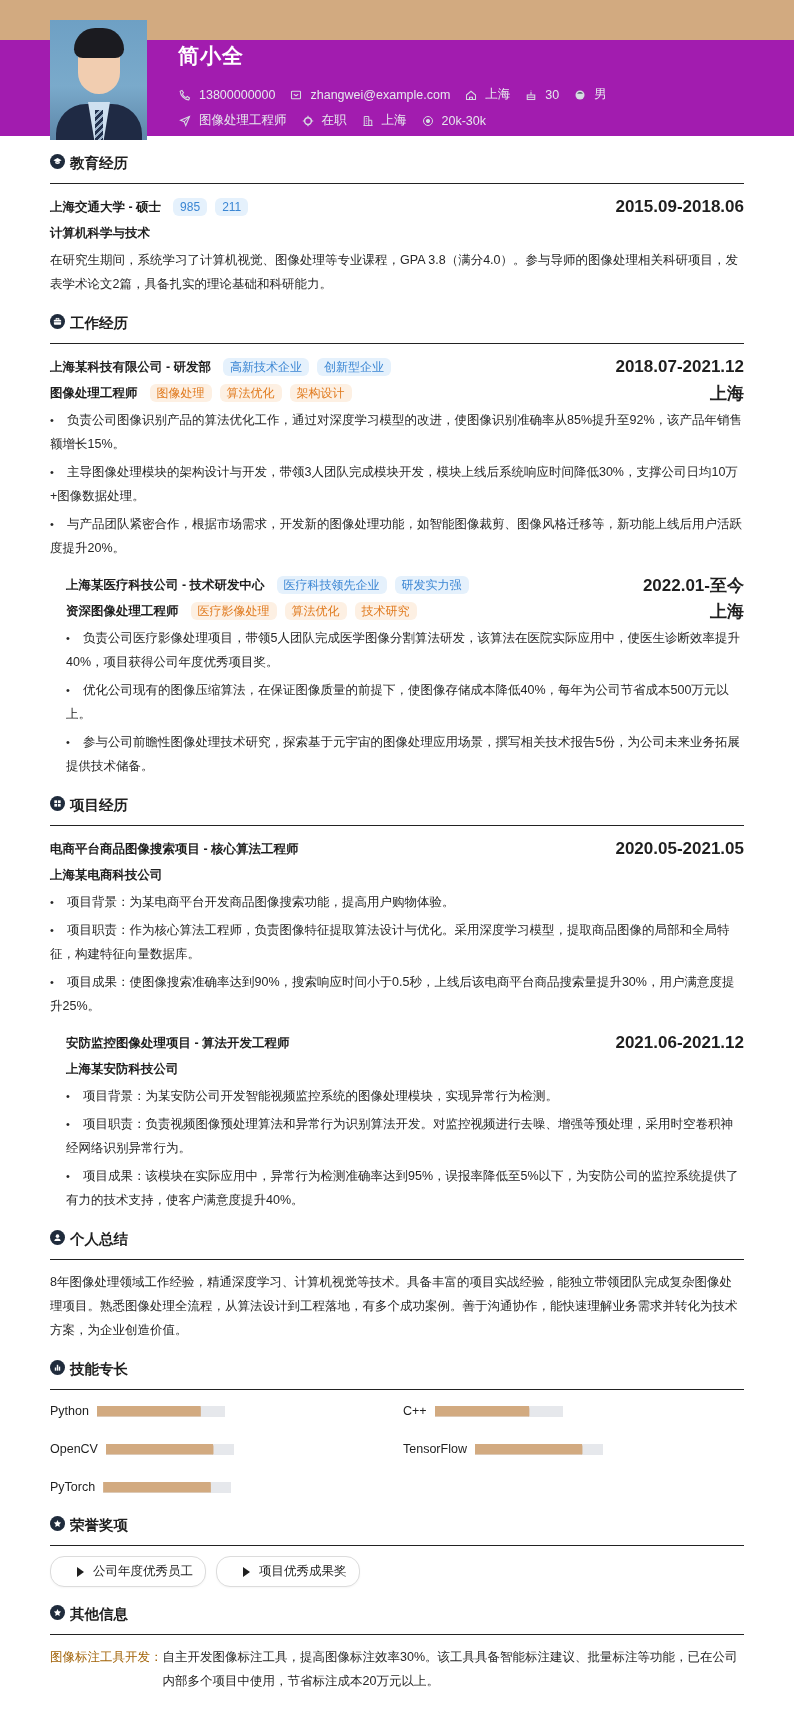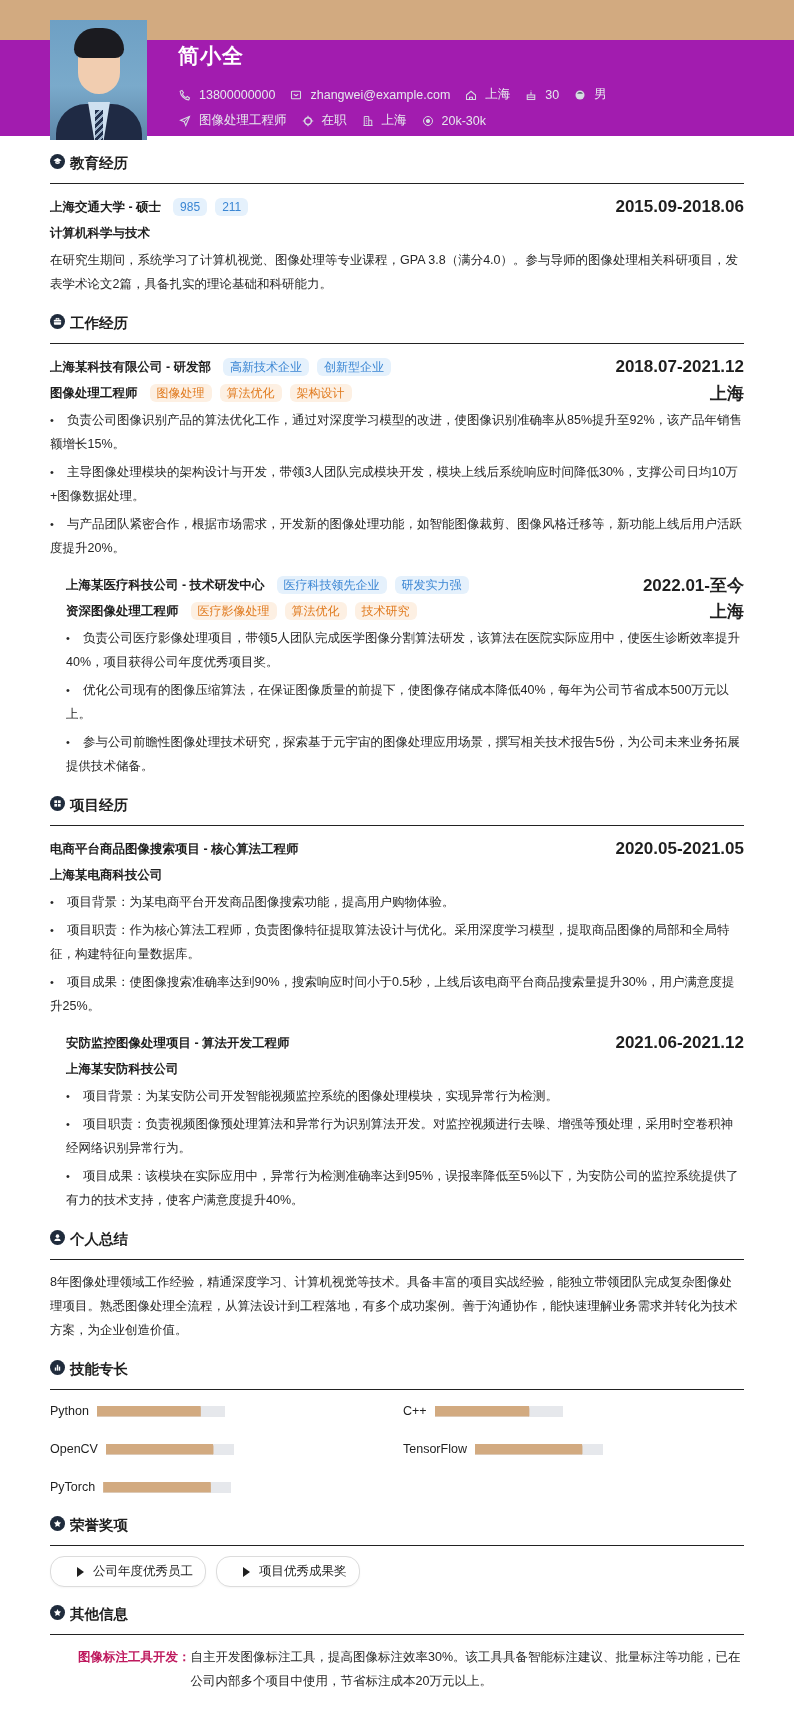--- a/index.html
+++ b/index.html
@@ -51,21 +51,21 @@
   .skill-name { font-size: 12.5px; color: #1f1f1f; margin-right: 8px; }
   .skill-bar { position: relative; width: 128px; height: 11px; background: #e6e8ec; overflow: hidden; }
   .skill-fill { position: absolute; left: 0; top: 0; height: 11px; background: #d2aa80; clip-path: polygon(0 0, 100% 0, calc(100% + 0px) 0, 100% 100%, 0 100%); }
   .skill-fill::after { content: ""; position: absolute; right: -5px; top: 0; width: 6px; height: 11px; background: #d2aa80; clip-path: polygon(0 0, 0 100%, 100% 100%); }
 
   .awards { display: flex; gap: 10px; margin-top: 2px; }
   .award { display: flex; align-items: center; height: 31px; padding: 0 12px 0 26px; border: 1px solid #dcdcdc; border-radius: 14px; background: #fff; font-size: 12.5px; color: #1f1f1f; box-shadow: 0 1px 2px rgba(0,0,0,0.04); }
   .award .tri { width: 0; height: 0; border-left: 7px solid #1f1f1f; border-top: 5px solid transparent; border-bottom: 5px solid transparent; margin-right: 9px; }
 
   .other { display: flex; font-size: 12.5px; line-height: 24px; margin-top: 2px; }
-  .other-label { font-weight: bold; white-space: nowrap; color: #be185d; margin-left: 28px; }
+  .other-label { font-weight: normal; white-space: nowrap; color: #a16207; }
   .other-text { color: #262626; }
 </style>
 </head>
 <body>
 
 <div class="header">
   <div class="header-band"></div>
   <div class="photo">
     <div class="suit"></div>
       <div class="shirt"></div>

